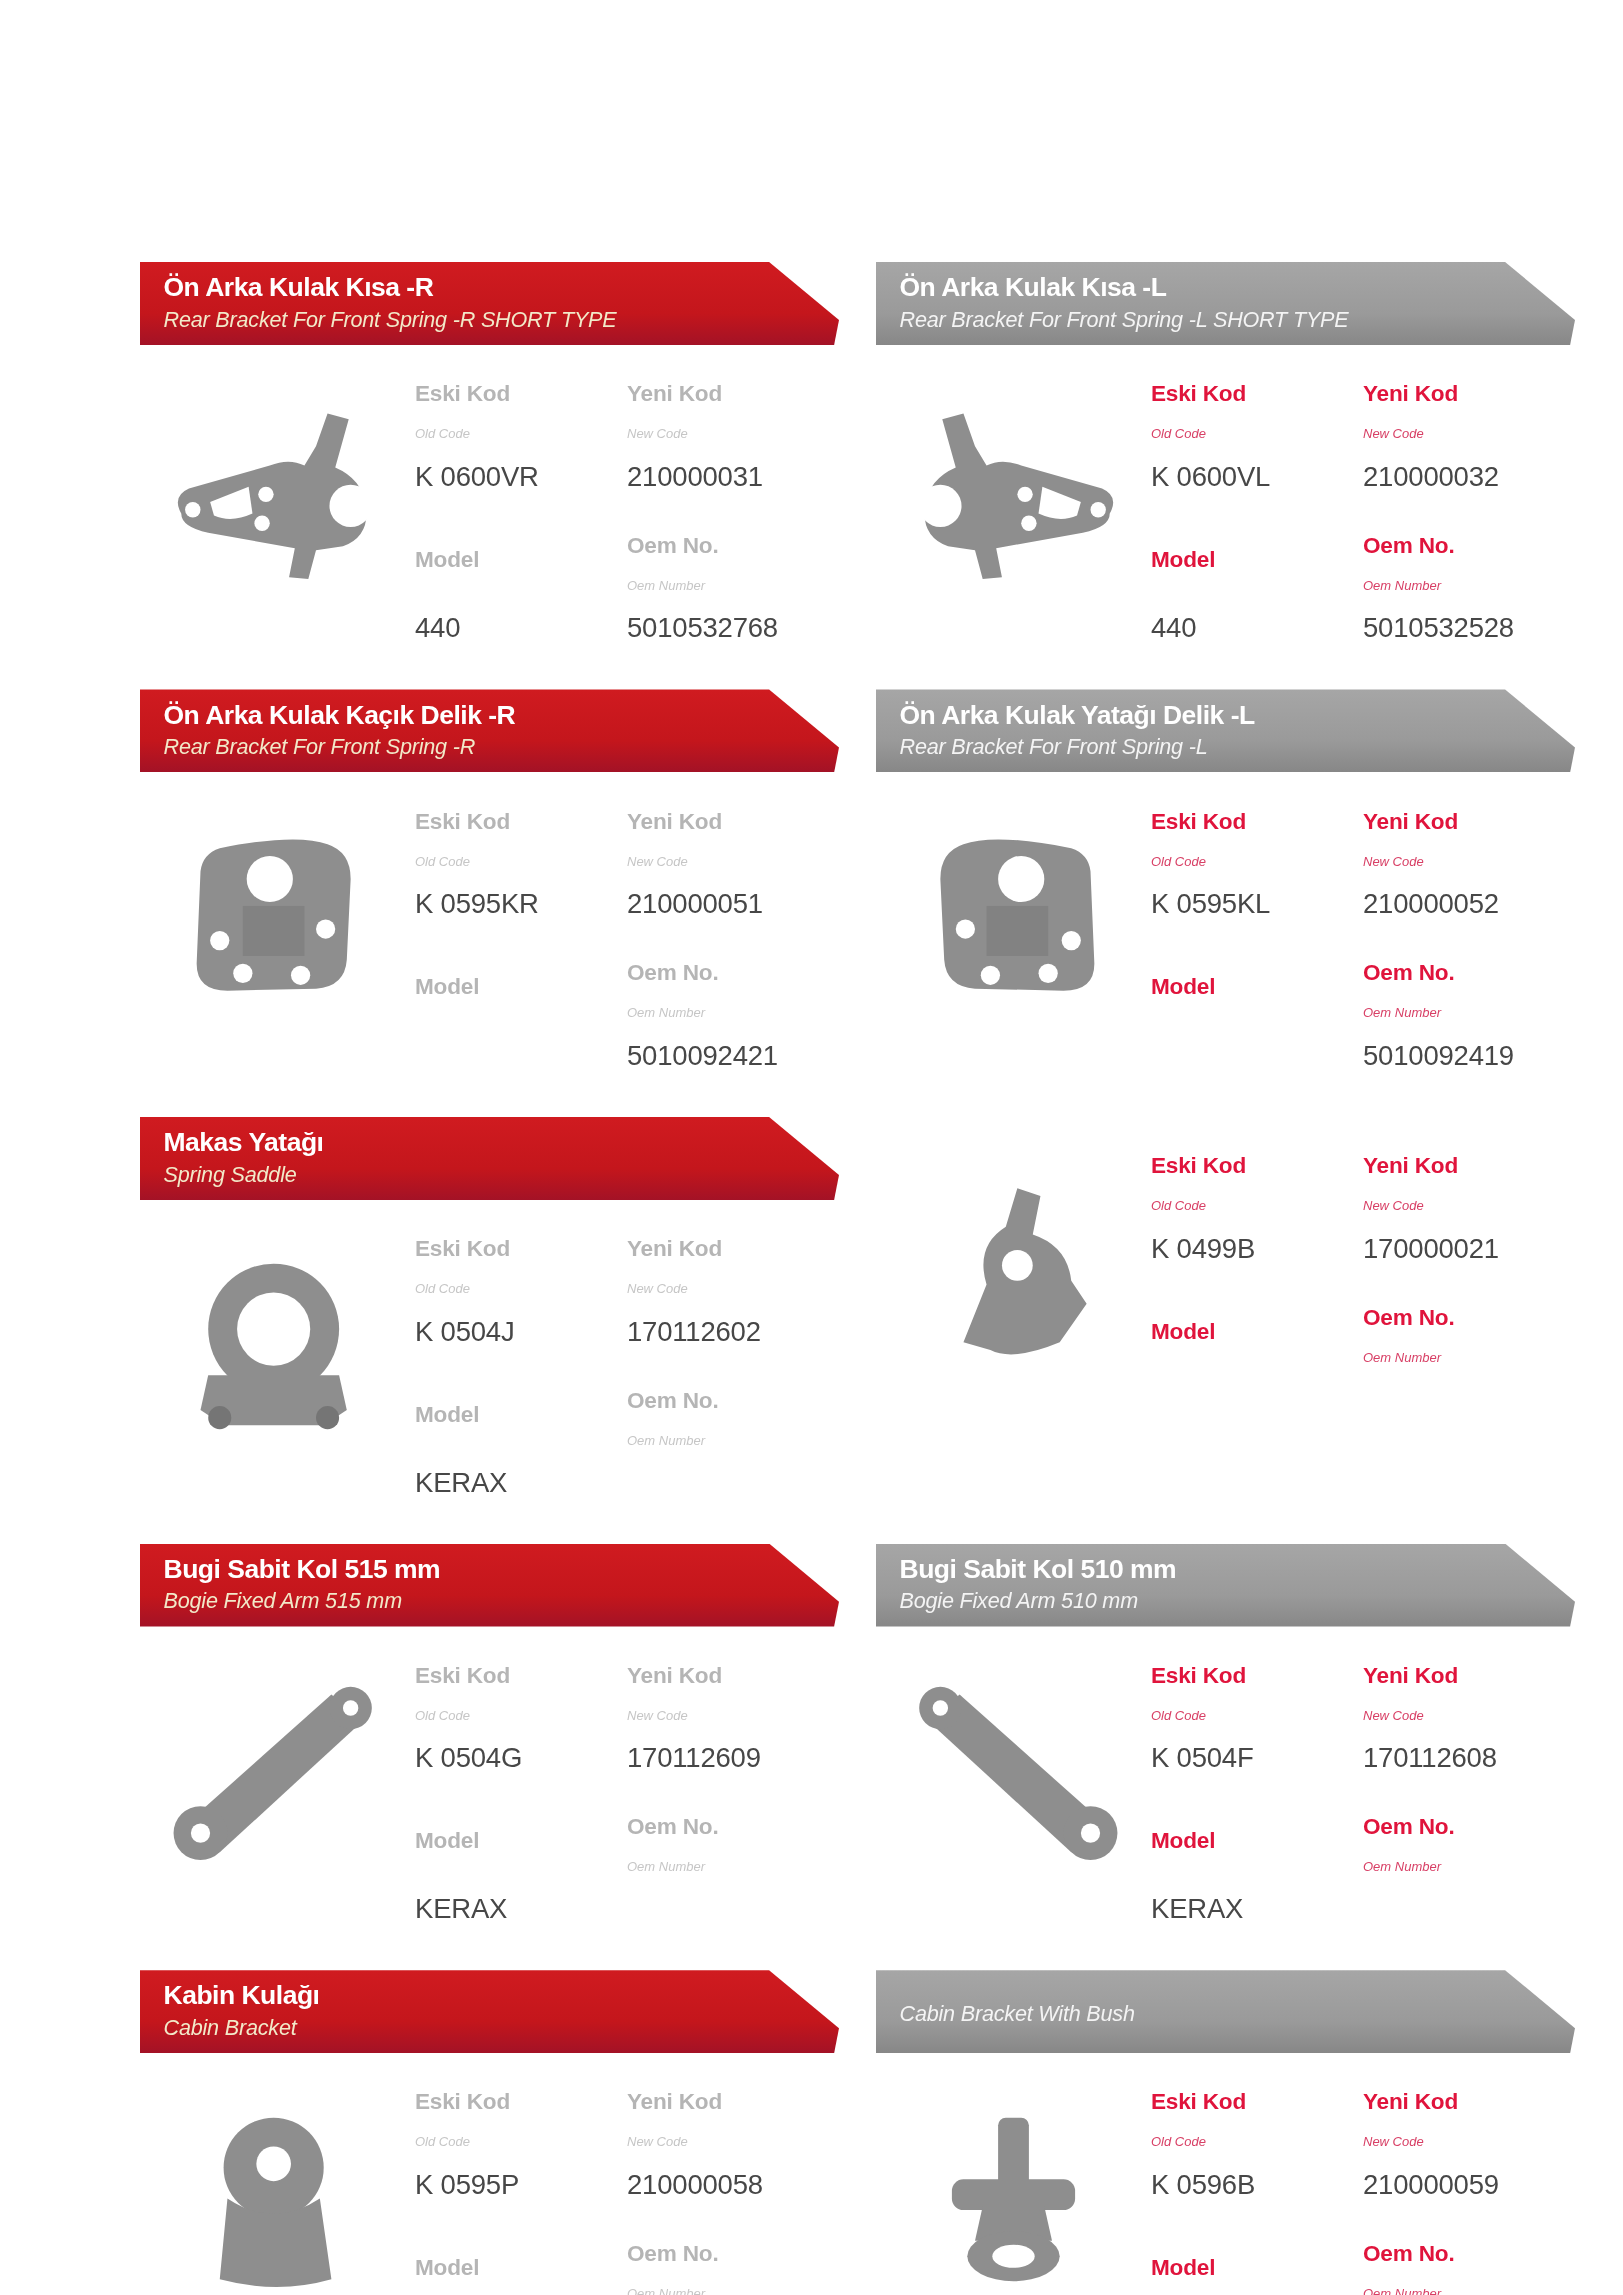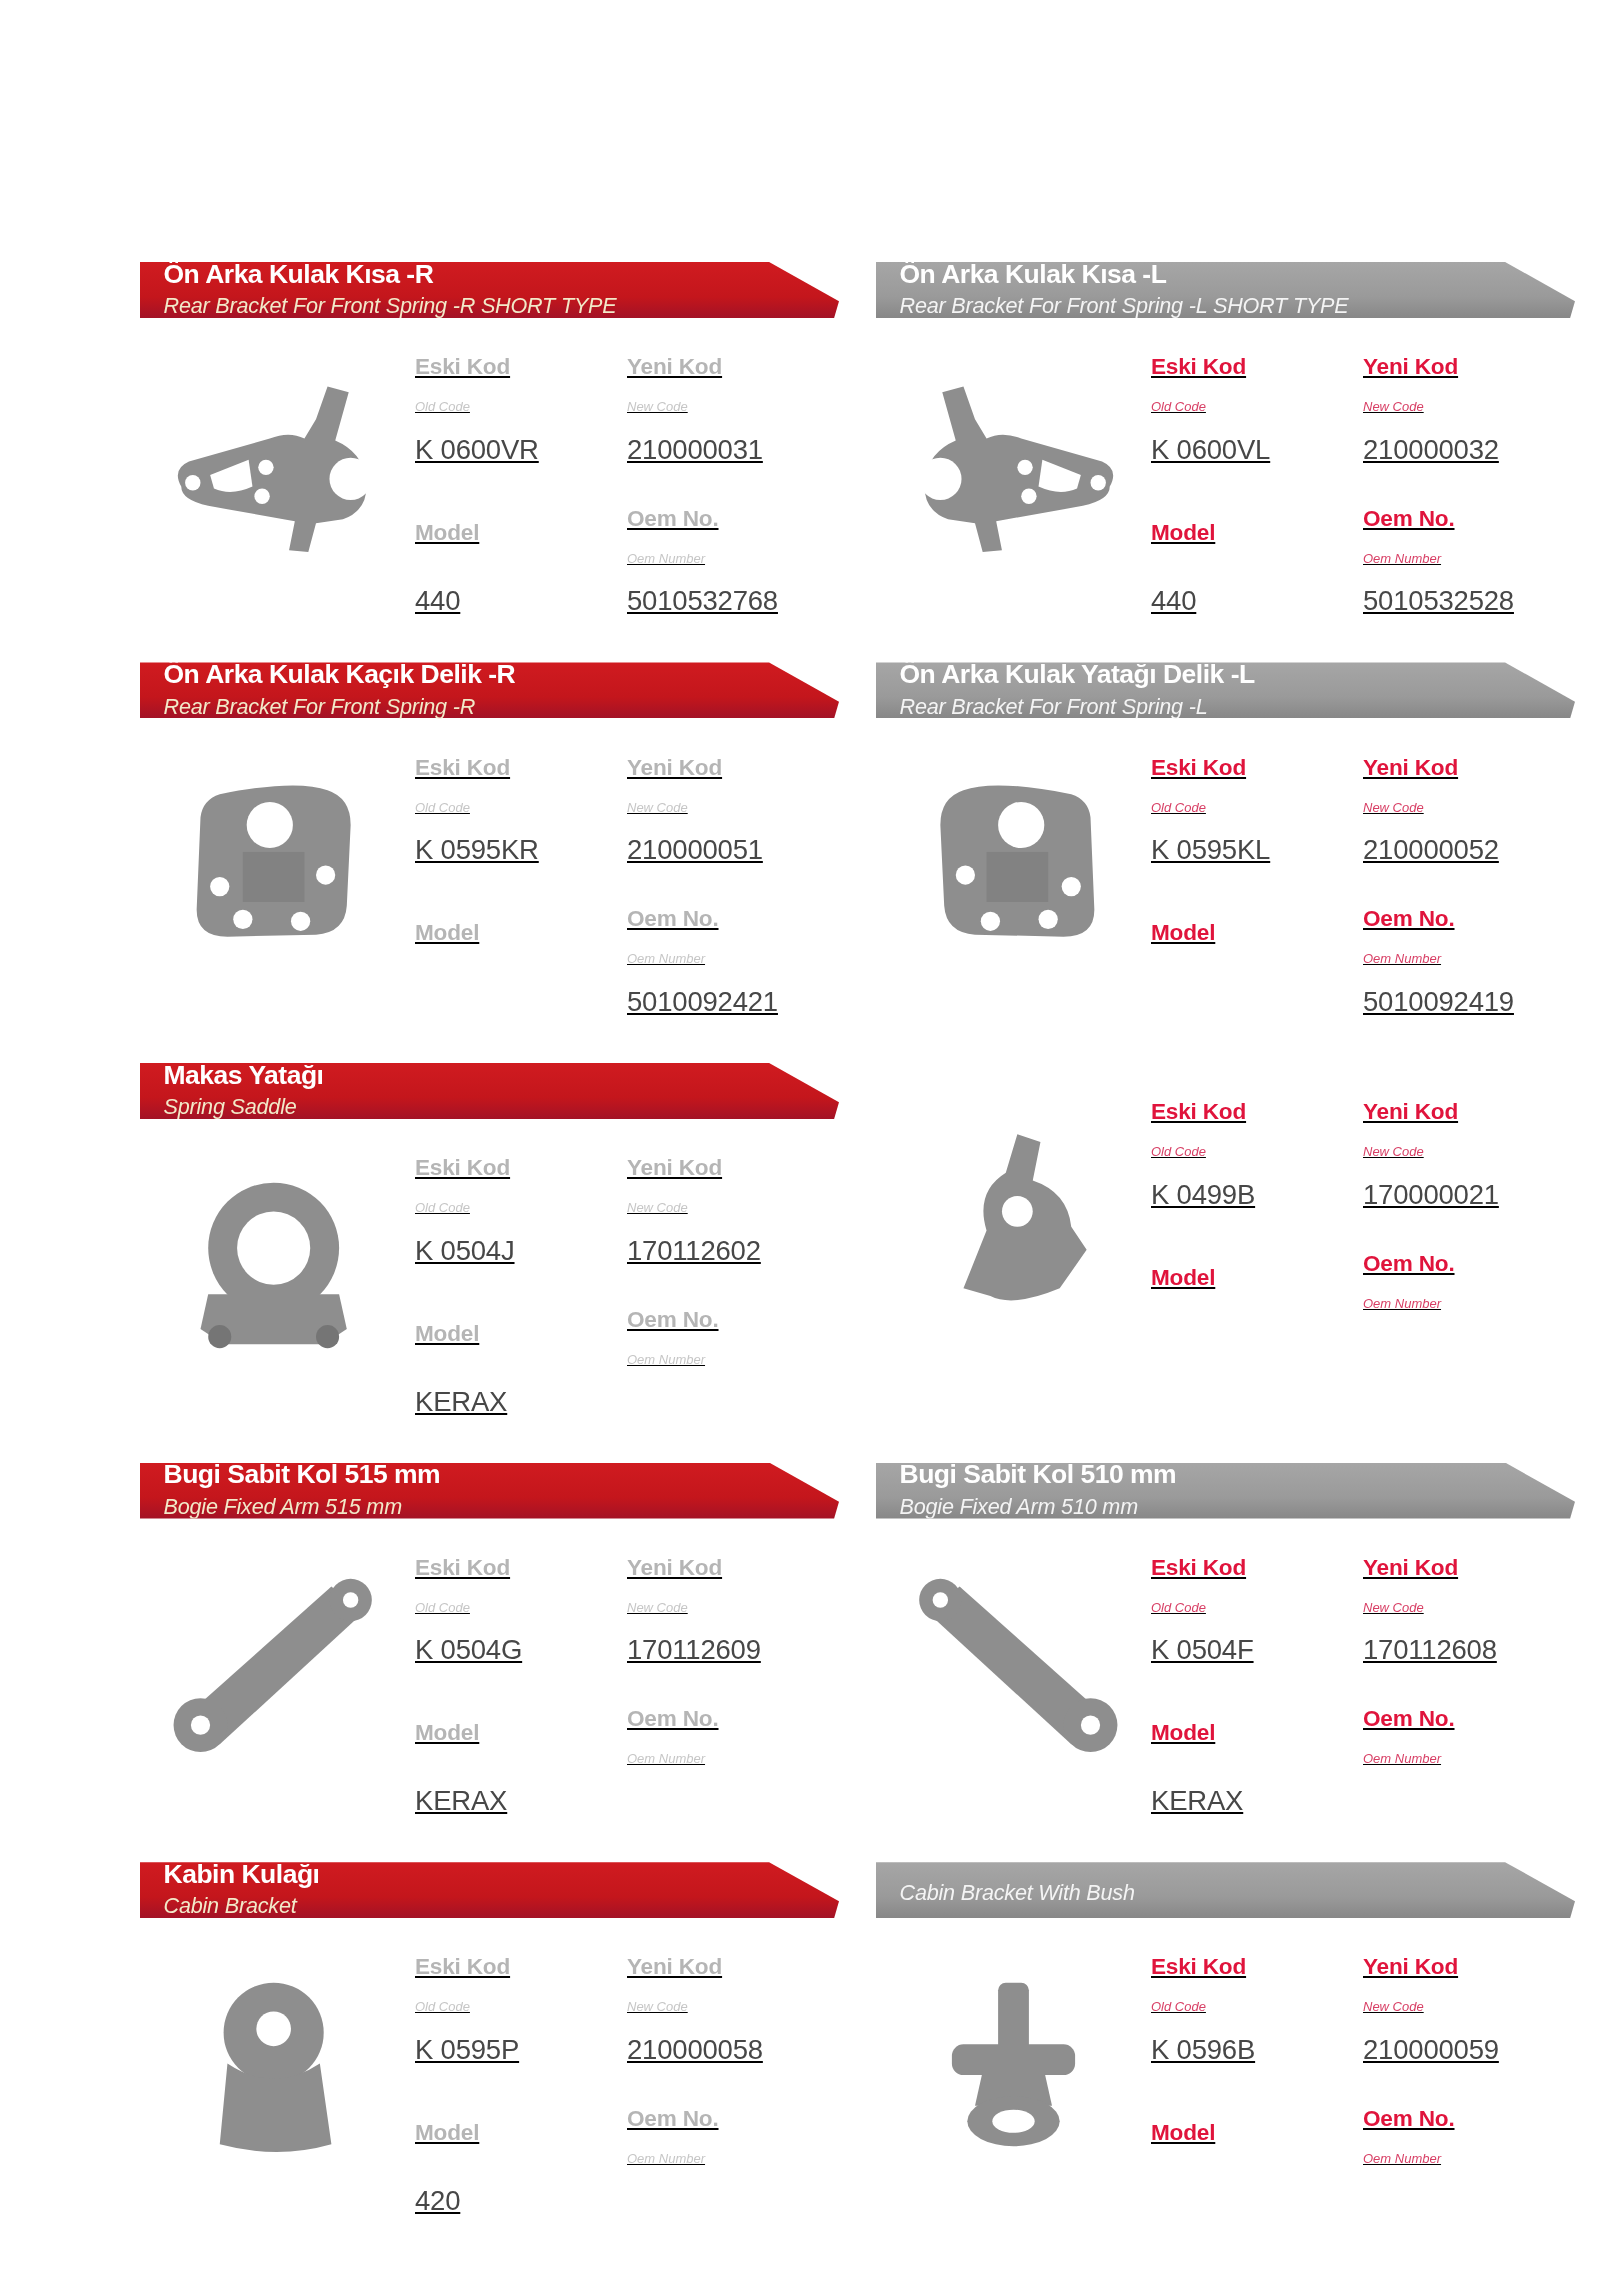--- a/index.html
+++ b/index.html
@@ -8,34 +8,34 @@
     font-family:"Liberation Sans", sans-serif;
     --banner-red:#c4161c; --banner-gray:#9a9a9a;
     --label-red:#e0143c; --label-faded:#b5b5b5; --value-color:#474747;
   }
   #grid{
     position:absolute;left:140px;top:262px;width:1435px;
     display:grid;grid-template-columns:699px 699px;column-gap:37px;row-gap:45px;
   }
   .cell{width:699px;}
   .banner{
-    height:56px;box-sizing:border-box;padding-left:23.5px;
+    height:83px;box-sizing:border-box;padding-left:23.5px;
     display:flex;flex-direction:column;justify-content:center;color:#fff;
     clip-path:polygon(0 0, 90% 0, 100% 70%, 99.3% 100%, 0 100%);
   }
   .v-red  .banner{background:linear-gradient(180deg,#d01b20 0%,var(--banner-red) 62%,#a31226 100%);}
   .v-gray .banner{background:linear-gradient(180deg,#a6a6a6 0%,var(--banner-gray) 62%,#878787 100%);}
   .title{font-size:26.5px;font-weight:bold;letter-spacing:-0.5px;line-height:1.05;}
   .subtitle{font-size:21.6px;font-style:italic;margin-top:4.9px;letter-spacing:-0.2px;}
   .v-red  .subtitle{color:#f2e9c9;font-style:italic;}
   .v-gray .subtitle{color:#f4f4f4;}
   .content{display:flex;margin-top:27.5px;}
   .photo{flex:0 0 275px;height:235px;margin:0;display:flex;align-items:center;justify-content:center;}
   .photo svg{width:231px;height:211px;}
-  .fields{flex:1;display:grid;grid-template-columns:1fr 1fr;row-gap:40px;padding-top:8.8px;align-content:start;text-decoration:underline;}
+  .fields{flex:1;display:grid;grid-template-columns:1fr 1fr;row-gap:40px;padding-top:8.8px;align-content:start;}
   .lbl{font-size:22.6px;font-weight:bold;letter-spacing:-0.2px;}
   .sub{font-size:13px;font-style:italic;margin-top:19px;}
   .val{font-size:27.5px;margin-top:19.6px;letter-spacing:-0.2px;color:var(--value-color);min-height:29px;}
   .v-red  .lbl{color:var(--label-faded);}
   .v-red  .sub{color:#c6c6c6;}
   .v-gray .lbl{color:var(--label-red);}
   .v-gray .sub{color:#d84066;}
   .model-field .lbl{margin-top:13.7px;}
   .model-field .val{margin-top:39px;}
 </style>

